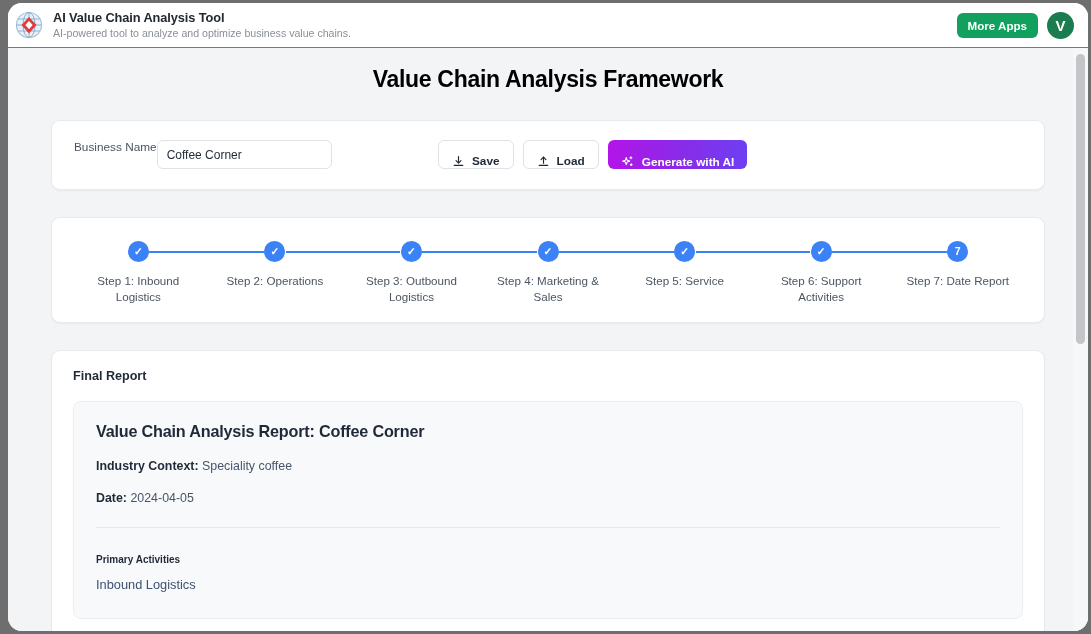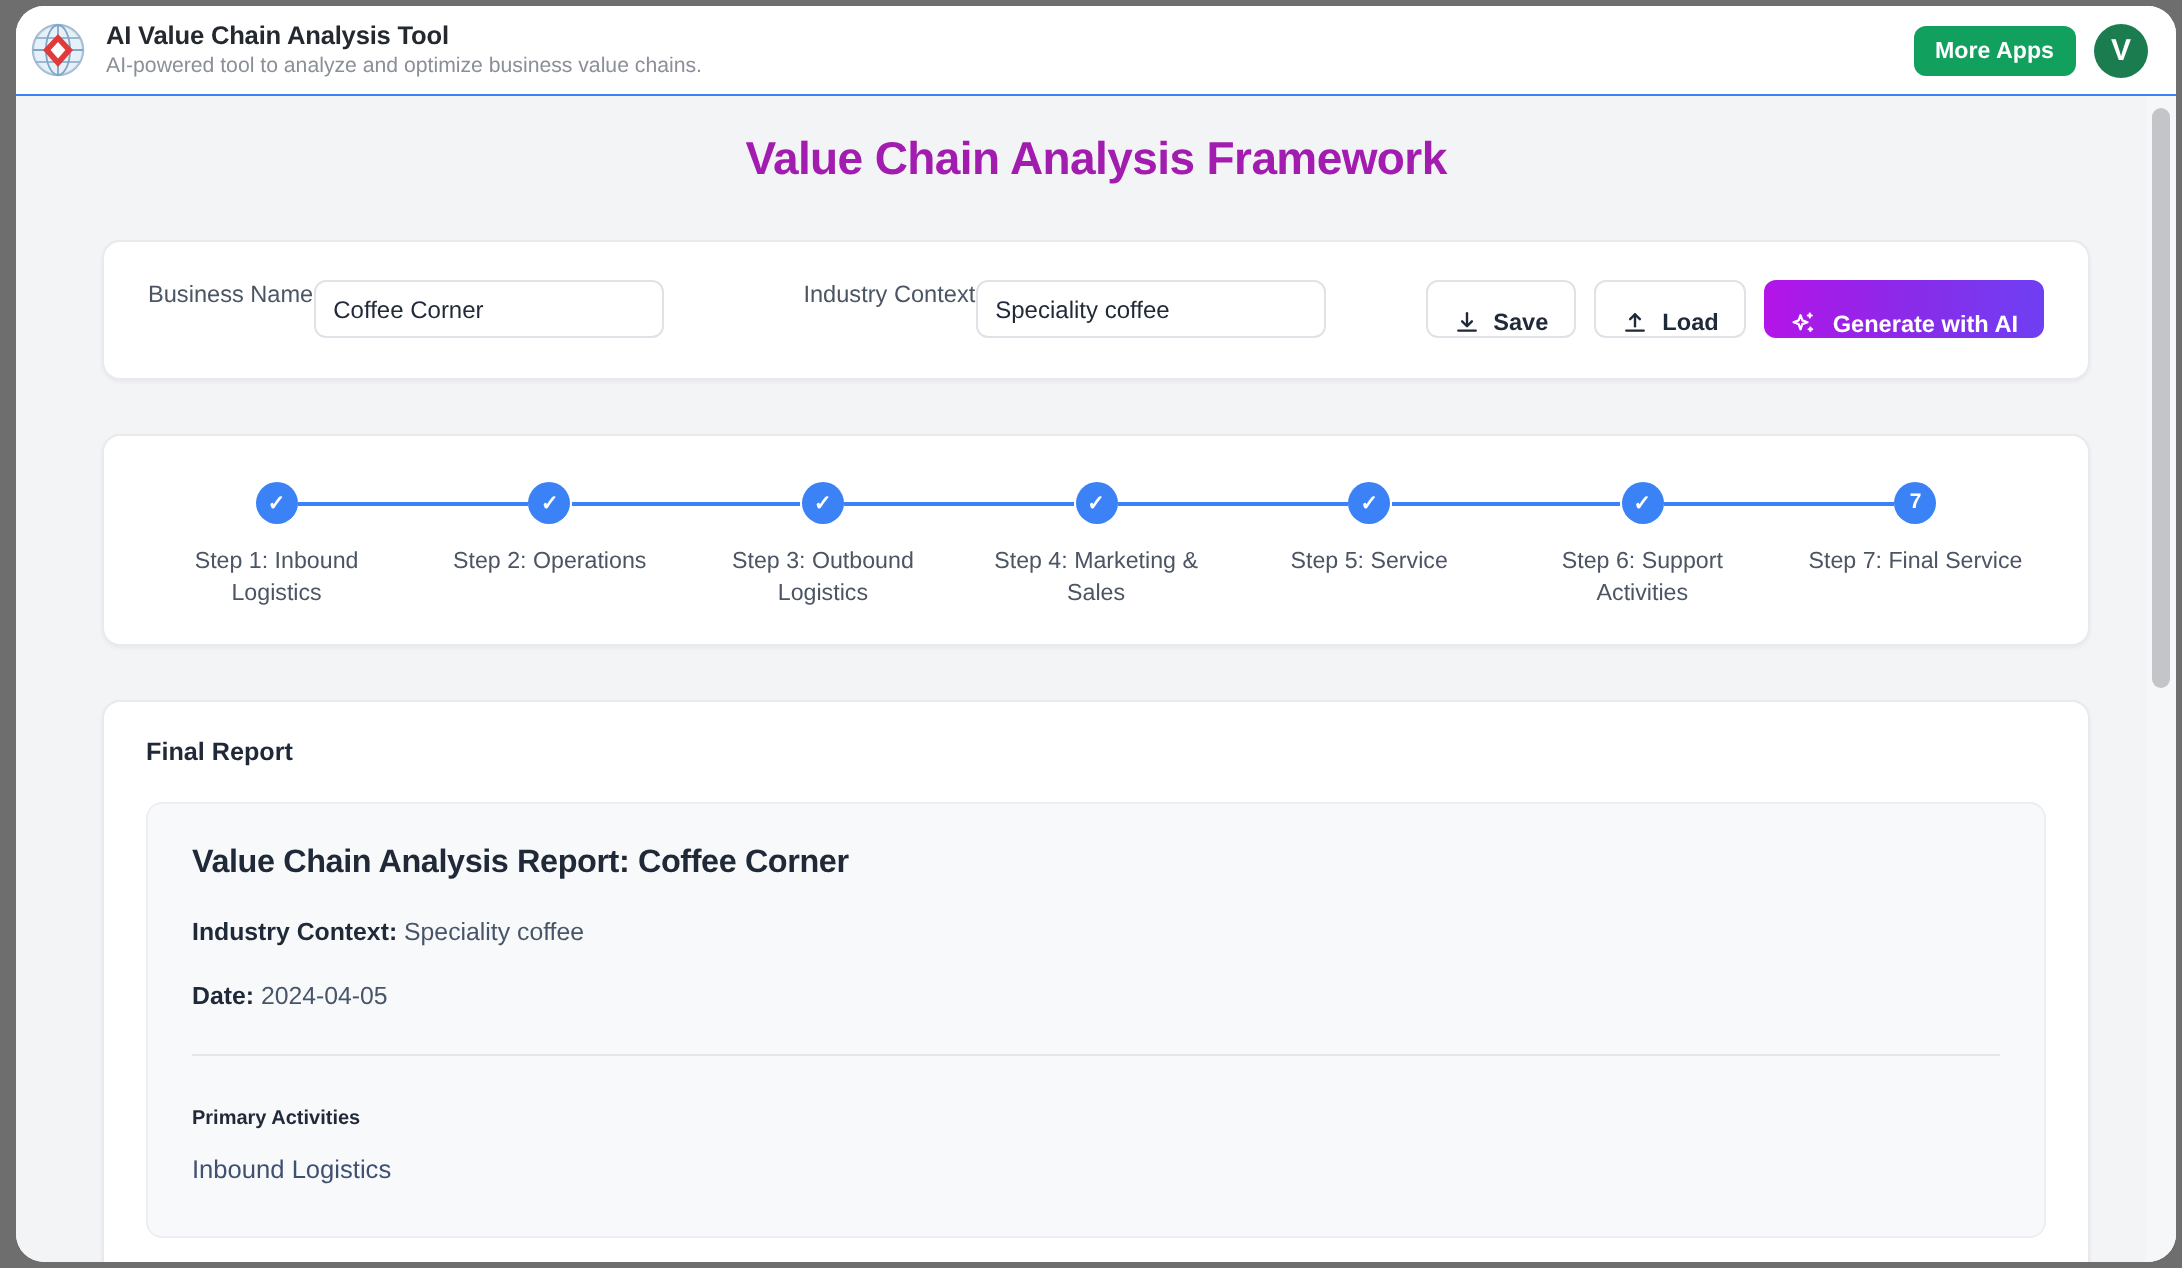--- a/index.html
+++ b/index.html
@@ -98,21 +98,21 @@
   .content-scroll {
     position: absolute;
     inset: 0;
     padding: 0 0 0 0;
   }
 
   .page-title {
     text-align: center;
     font-size: 23px;
     font-weight: 700;
-    color: #a21caf;
+    color: #000000;
     letter-spacing: -0.3px;
     padding-top: 18px;
   }
 
   .card {
     background: #ffffff;
     border-radius: 9px;
     border: 1px solid #e9eaee;
     margin: 0 43px;
     box-shadow: 0 1px 2px rgba(16,24,40,0.05);
@@ -330,24 +330,20 @@
 
         <h1 class="page-title">Value Chain Analysis Framework</h1>
 
         <div class="card form-card">
 
           <div class="field business">
             <label class="field-label">Business Name</label>
             <input class="field-input" type="text" value="Coffee Corner" style="">
           </div>
 
-          <div class="field industry">
-            <label class="field-label">Industry Context</label>
-            <input class="field-input" type="text" value="Speciality coffee" style="">
-          </div>
 
           <div class="btn-row">
             <button class="btn btn-secondary">
               <span>
                 <svg width="13" height="13" viewBox="0 0 24 24" fill="none" stroke="#1f2937" stroke-width="2.2" stroke-linecap="round" stroke-linejoin="round">
                   <path d="M12 3v11"></path>
                     <path d="M7.5 10.5 12 15l4.5-4.5"></path>
                     <path d="M4 19h16"></path>
                 </svg>
               </span>
@@ -434,21 +430,21 @@
                 <div class="step-circle">✓</div>
               </div>
               <div class="step-label">Step 6: Support Activities</div>
             </div>
 
             <div class="step">
               <div class="step-circle-wrap">
                 <div class="step-line left"></div>
                 <div class="step-circle">7</div>
               </div>
-              <div class="step-label">Step 7: Final Service</div>
+              <div class="step-label">Step 7: Date Report</div>
             </div>
 
           </div>
         </div>
 
         <div class="card report-card">
           <div class="report-card-title">Final Report</div>
 
           <div class="report-inner">
             <div class="report-h1">Value Chain Analysis Report: Coffee Corner</div>

